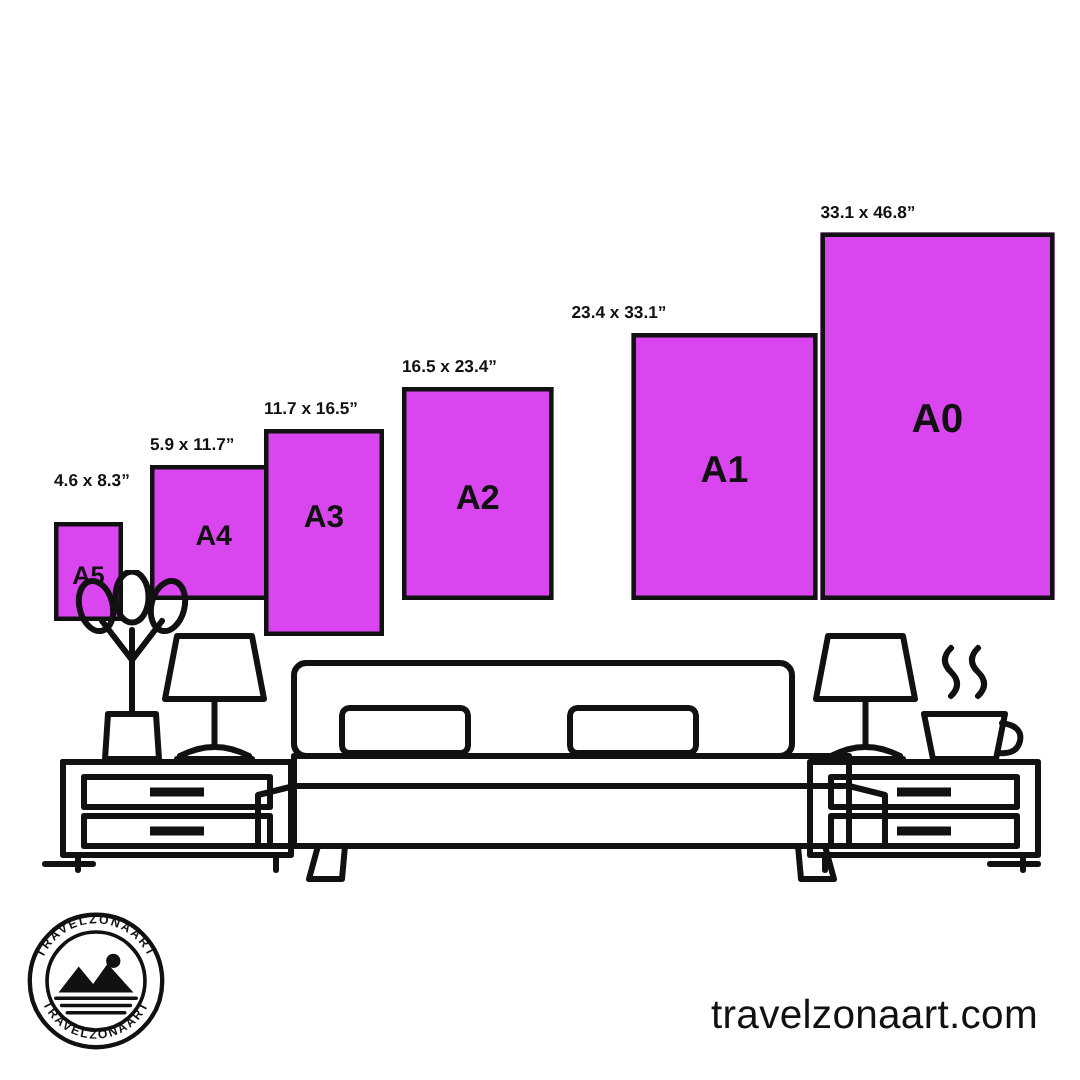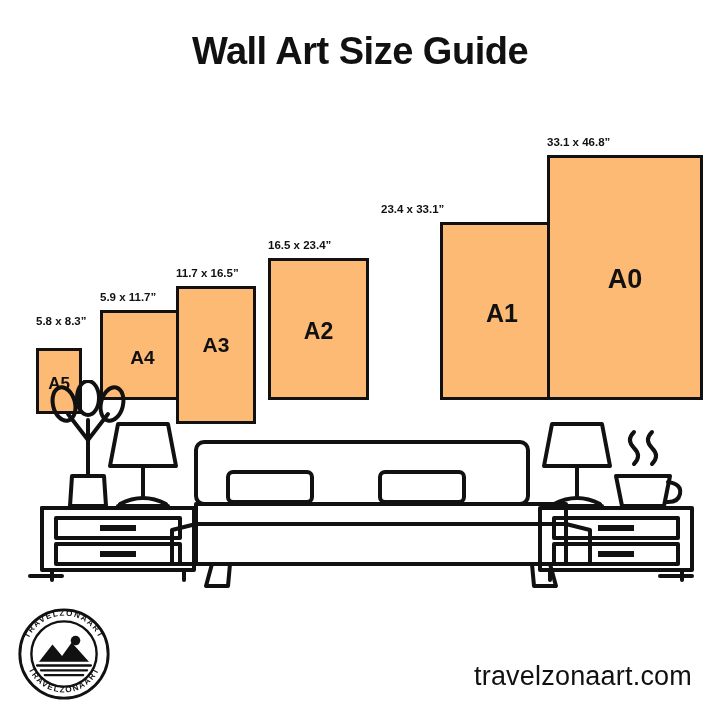--- a/index.html
+++ b/index.html
@@ -52,21 +52,21 @@
     bottom: 100%;
     margin-bottom: 7px;
     white-space: nowrap;
     font-size: 11.5px;
     font-weight: bold;
     color: #111111;
   }
   .frame {
     position: relative;
     box-sizing: border-box;
-    background: #fdba74;
+    background: #d946ef;
     border: 3px solid #111111;
   }
   .frame .shadow {
     position: absolute;
     left: 8px;
     top: 8px;
     width: 100%;
     height: 100%;
     background: #8c8c8c;
     z-index: -1;
@@ -104,25 +104,24 @@
     bottom: 18px;
     width: 96px;
     height: 96px;
   }
 </style>
 </head>
 <body>
 
 <div id="page">
 
-  <div class="title">Wall Art Size Guide</div>
 
   <div id="frames">
       <div class="frame-wrap" style="left: 36px; width: 46px; height: 66px;">
-        <div class="frame-dim">5.8 x 8.3”</div>
+        <div class="frame-dim">4.6 x 8.3”</div>
         <div class="frame" style="width: 46px; height: 66px; margin-top: 14px;">
           <div class="shadow"></div>
           <div class="frame-label" style="font-size: 17px; top: 22.8px;">A5</div>
         </div>
       </div>
       <div class="frame-wrap" style="left: 100px; width: 63px; height: 90px;">
         <div class="frame-dim">5.9 x 11.7”</div>
         <div class="frame" style="width: 85px; height: 90px;">
           <div class="shadow"></div>
           <div class="frame-label" style="font-size: 19px; top: 33.6px;">A4</div>
@@ -137,21 +136,21 @@
       </div>
       <div class="frame-wrap" style="left: 268px; width: 101px; height: 142px;">
         <div class="frame-dim">16.5 x 23.4”</div>
         <div class="frame" style="width: 101px; height: 142px;">
           <div class="shadow"></div>
           <div class="frame-label" style="font-size: 23px; top: 57.2px;">A2</div>
         </div>
       </div>
       <div class="frame-wrap" style="left: 381px; width: 124px; height: 178px; padding-left: 40px;">
         <div class="frame-dim">23.4 x 33.1”</div>
-        <div class="frame" style="width: 124px; height: 178px; margin-left: 19px;">
+        <div class="frame" style="width: 124px; height: 178px;">
           <div class="shadow"></div>
           <div class="frame-label" style="font-size: 25px; top: 74px;">A1</div>
         </div>
       </div>
       <div class="frame-wrap" style="left: 547px; width: 156px; height: 245px;">
         <div class="frame-dim">33.1 x 46.8”</div>
         <div class="frame" style="width: 156px; height: 245px;">
           <div class="shadow"></div>
           <div class="frame-label" style="font-size: 27px; top: 106.3px;">A0</div>
         </div>

